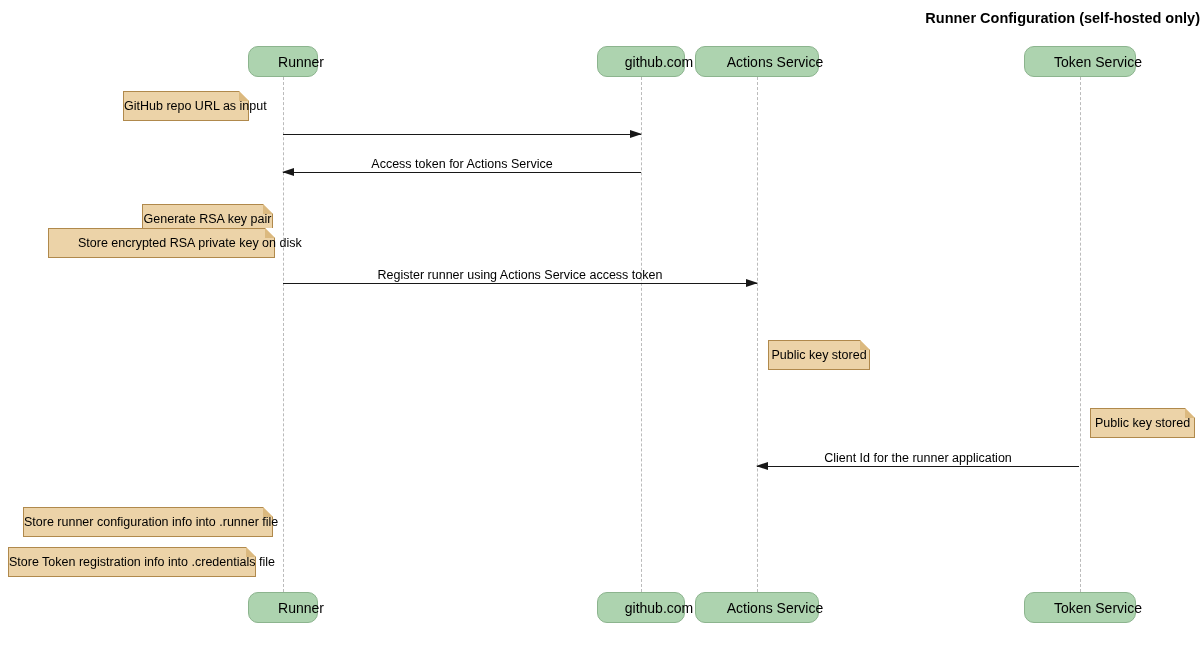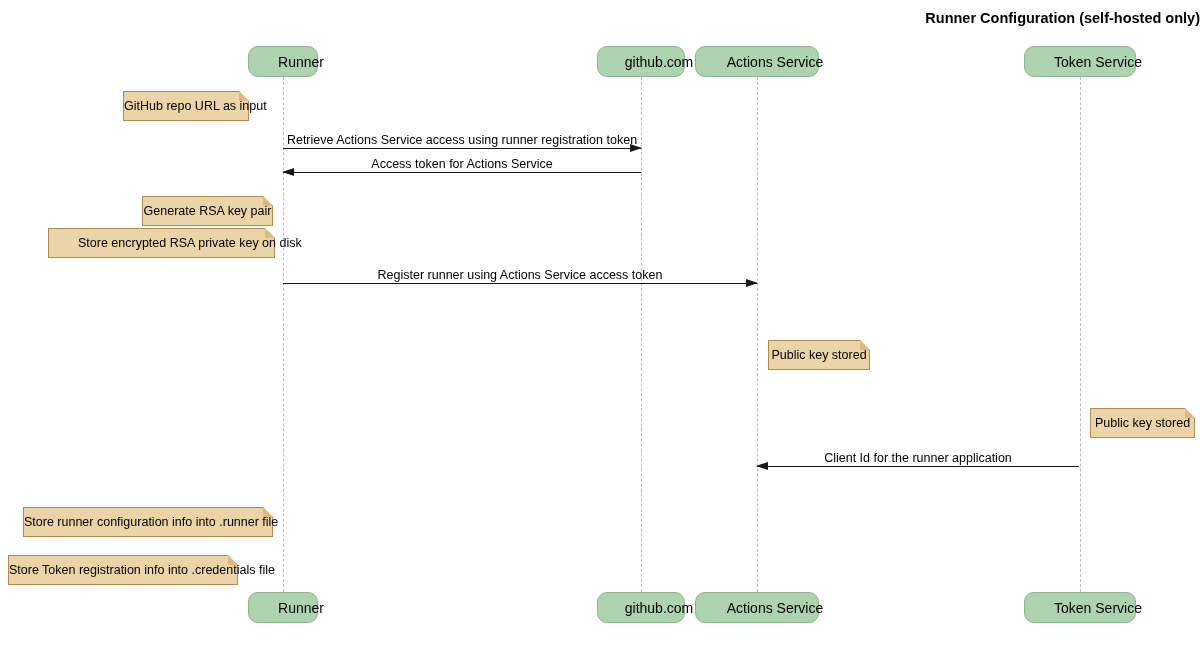--- a/index.html
+++ b/index.html
@@ -77,21 +77,20 @@
   <div class="participant" style="left:597px;top:46px;width:88px;">github.com</div>
   <div class="participant" style="left:695px;top:46px;width:124px;">Actions Service</div>
   <div class="participant" style="left:1024px;top:46px;width:112px;">Token Service</div>
 
   <div class="participant" style="left:248px;top:592px;width:70px;">Runner</div>
   <div class="participant" style="left:597px;top:592px;width:88px;">github.com</div>
   <div class="participant" style="left:695px;top:592px;width:124px;">Actions Service</div>
   <div class="participant" style="left:1024px;top:592px;width:112px;">Token Service</div>
 
   <div class="msg dir-right" style="left:283px;top:133px;width:358px;">
-    <div class="msg-label">Retrieve Actions Service access using runner registration token</div>
     <div class="msg-line">
         <i class="arrow-head"></i>
       </div>
   </div>
 
   <div class="msg dir-left" style="left:283px;top:157px;width:358px;">
     <div class="msg-label">Access token for Actions Service</div>
     <div class="msg-line">
         <i class="arrow-head"></i>
       </div>
@@ -107,20 +106,20 @@
 
   <div class="msg dir-left" style="left:757px;top:451px;width:322px;">
     <div class="msg-label">Client Id for the runner application</div>
     <div class="msg-line">
         <i class="arrow-head"></i>
       </div>
   </div>
 
 
   <div class="note" style="left:123px;top:91px;width:126px;">GitHub repo URL as input</div>
-  <div class="note" style="left:142px;top:196px;width:131px;">Generate RSA key pair</div>
+  <div class="note" style="left:142px;top:204px;width:131px;">Generate RSA key pair</div>
   <div class="note" style="left:48px;top:228px;width:227px;padding-left:29px;">Store encrypted RSA private key on disk</div>
   <div class="note" style="left:768px;top:340px;width:102px;">Public key stored</div>
   <div class="note" style="left:1090px;top:408px;width:105px;">Public key stored</div>
   <div class="note" style="left:23px;top:507px;width:250px;">Store runner configuration info into .runner file</div>
-  <div class="note" style="left:8px;top:547px;width:230px;margin-top:8px;">Store Token registration info into .credentials file</div>
+  <div class="note" style="left:8px;top:547px;width:248px;">Store Token registration info into .credentials file</div>
 
 </div>
 
 </body></html>

